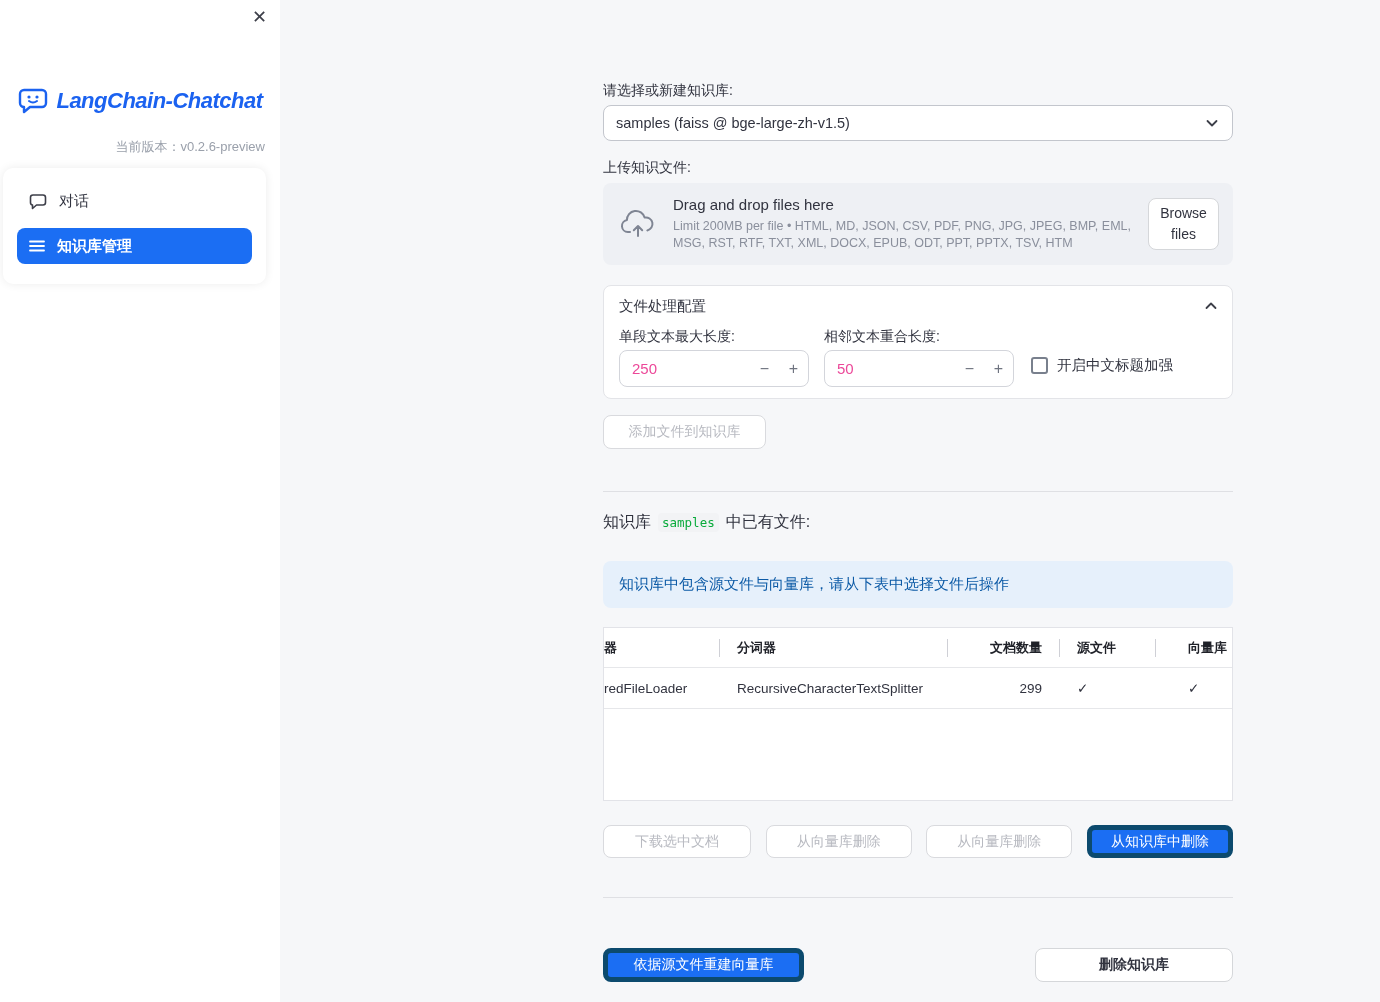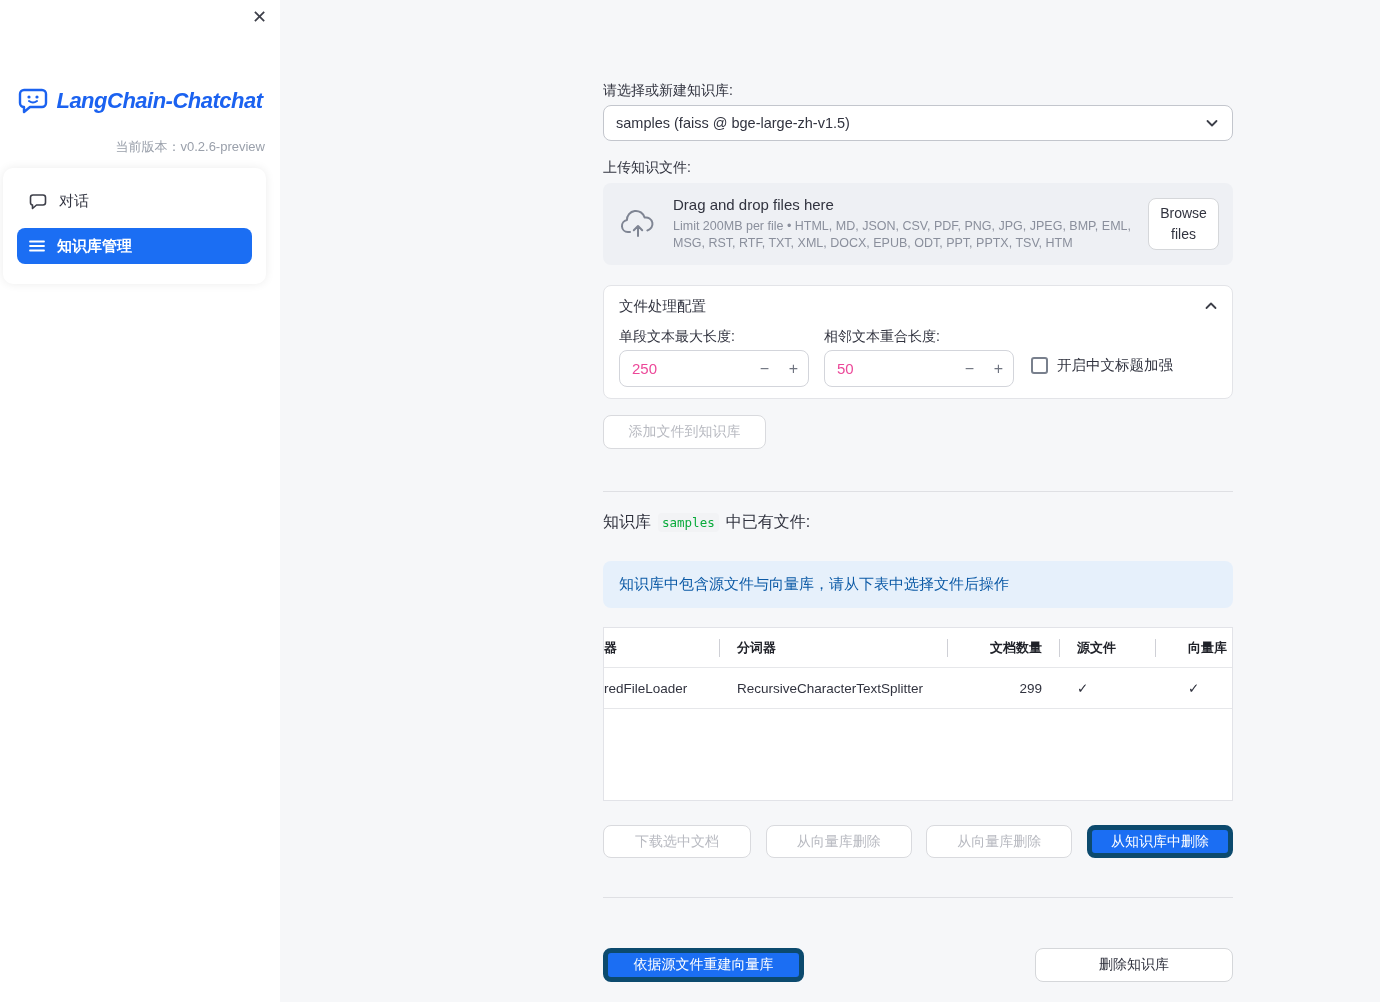--- a/index.html
+++ b/index.html
@@ -91,21 +91,21 @@
   }
   .checkbox-row { position:absolute; left:427px; top:70px; display:flex; align-items:center; gap:9px; }
   .checkbox {
     width:17px; height:17px; border:2px solid #79808d; border-radius:3px; background:#fff; cursor:pointer;
   }
   .checkbox-label { font-size:14.5px; color:#31333f; }
   .btn {
     border-radius:8px; font-size:14px; display:flex; align-items:center; justify-content:center;
     cursor:pointer; font-family:"Liberation Sans", sans-serif; white-space:nowrap;
   }
-  .btn-secondary { background:#fff; border:1px solid #d5d7da; color:#31333f; }
+  .btn-secondary { background:#fff; border:1px solid #d5d7da; color:#31333f;font-weight:bold; }
   .btn-disabled  { background:#fff; border:1px solid #d9dade; color:#b8bac1; }
   .btn-primary   { background:#1b6ef3; border:5px solid #0c4a6e; color:#fff; }
   .add-btn { position:absolute; top:415px; left:0; width:163px; height:34px; }
   .hr { position:absolute; left:0; width:630px; border-top:1px solid #dfe0e4; }
   .existing-line { position:absolute; top:512px; left:0; font-size:16px; color:#31333f; display:flex; align-items:center; gap:7px;text-align:right; }
   .kb-code {
     font-family:"DejaVu Sans Mono", monospace; font-size:12.5px; color:#09ab3b;
     background:#f2f3f5; border-radius:4px; padding:2px 4px;
   }
   .info-box {

